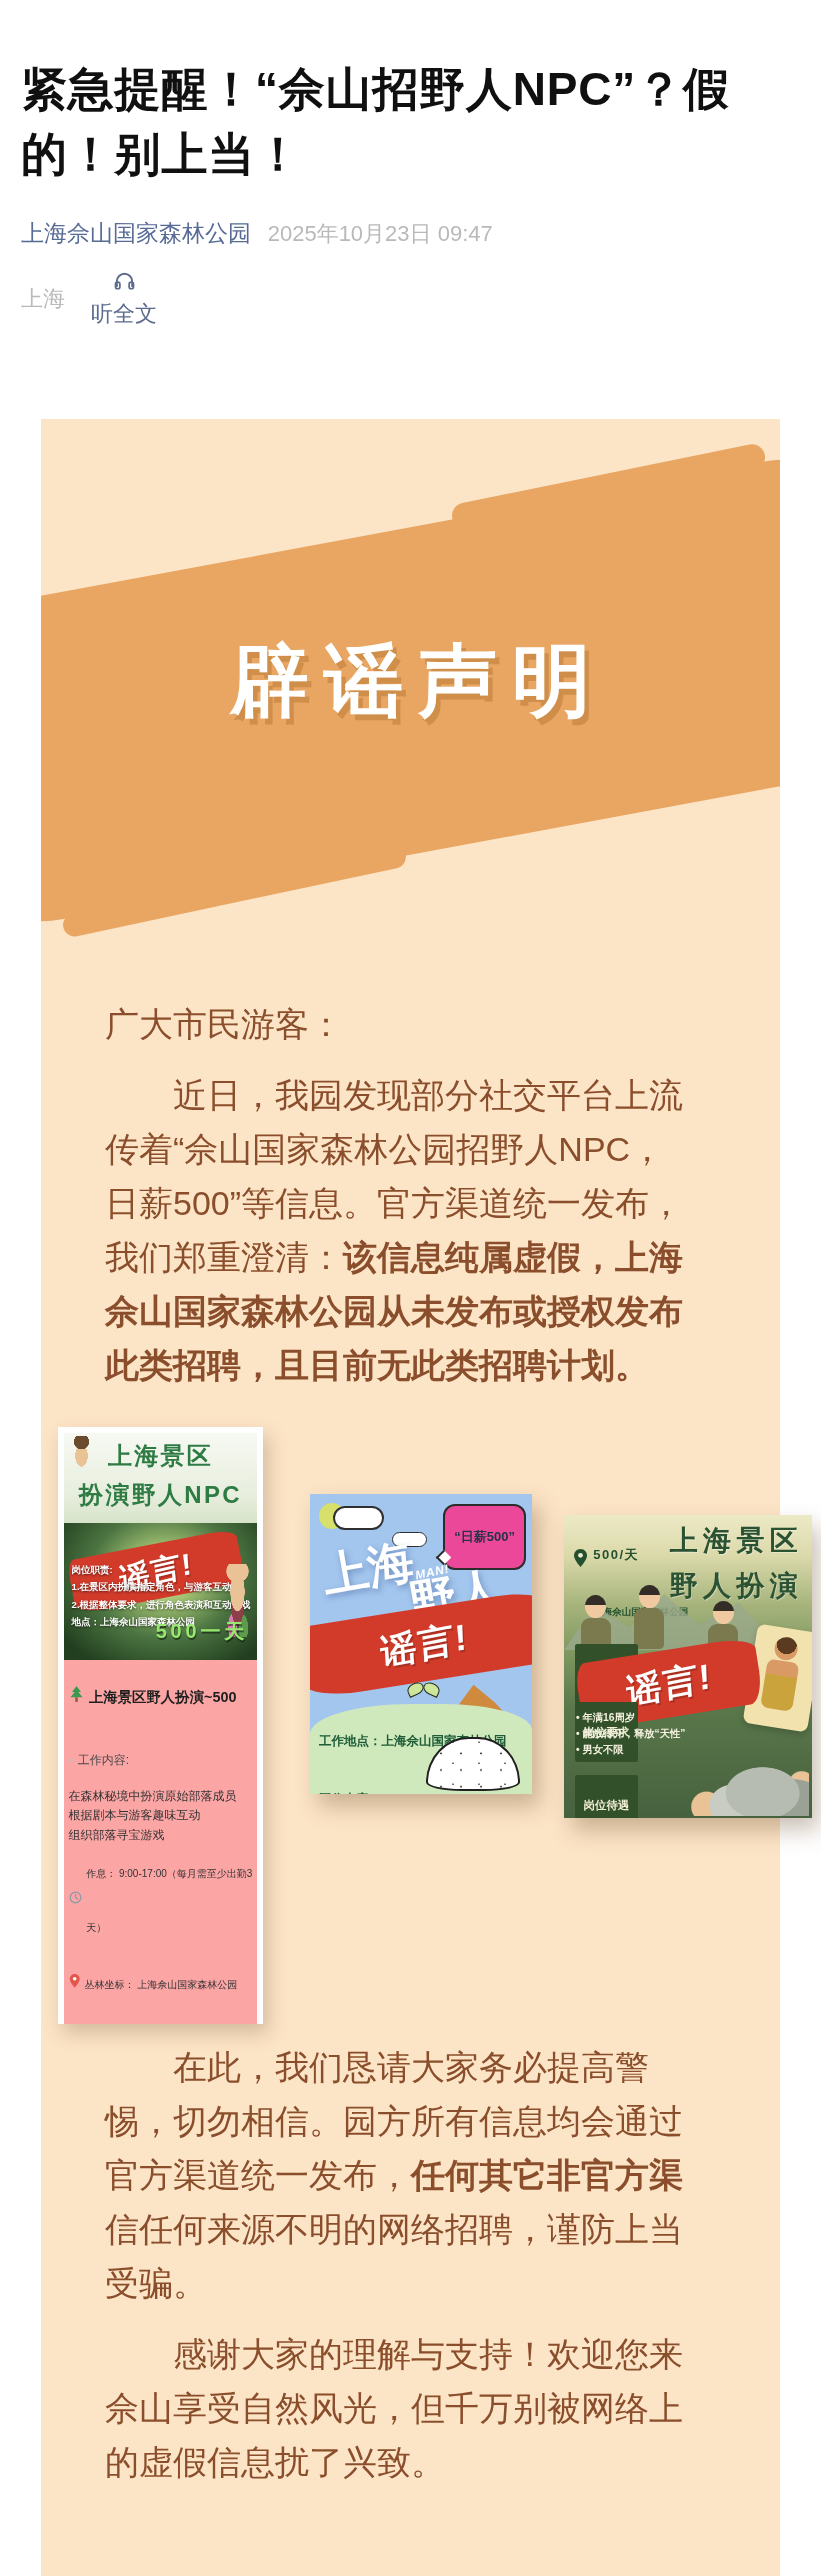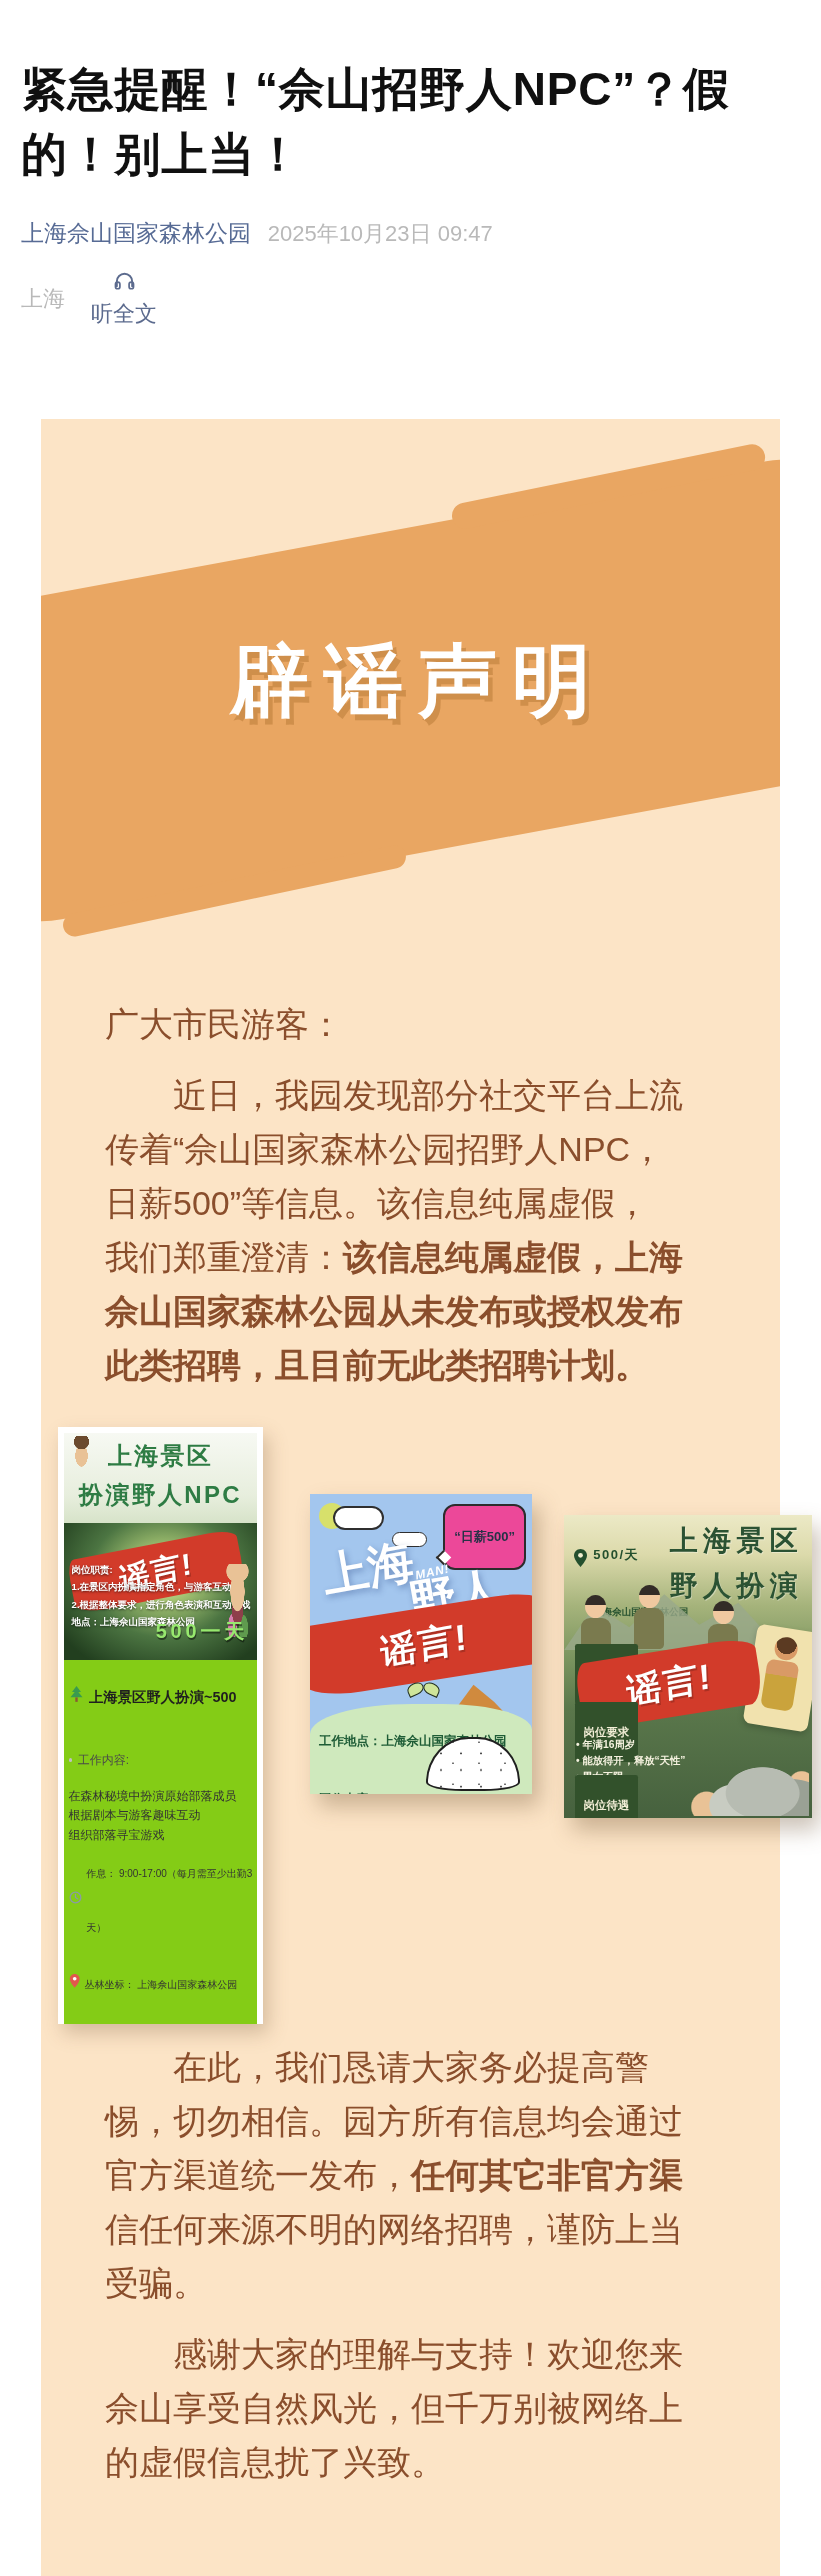--- a/index.html
+++ b/index.html
@@ -58,21 +58,21 @@
   .lp-duties{position:absolute;left:7.6px;bottom:30px;color:#ffffff;font-size:9.5px;line-height:1.8;font-weight:600;
     text-shadow:0 0.8px 2.3px rgba(0,0,0,.65);}
   .lp-man{position:absolute;right:3px;bottom:23px;width:33px;height:73px;
     background:radial-gradient(circle at 50% 10%,#e9c296 0 16%,transparent 17%),
                radial-gradient(ellipse at 50% 38%,#e9c296 0 30%,transparent 31%),
                radial-gradient(ellipse at 50% 62%,#8e3f4a 0 24%,transparent 25%),
                radial-gradient(ellipse at 35% 86%,#d77fae 0 14%,transparent 15%),
                radial-gradient(ellipse at 68% 88%,#5f9b4e 0 14%,transparent 15%);}
   .lp-pay{position:absolute;right:9px;bottom:1.5px;font-size:20px;font-weight:700;color:#97e86e;letter-spacing:3.8px;
     text-shadow:0.8px 1.5px 0 rgba(0,0,0,.45);margin-left:48px;}
-  .lp-cap{background:#84cc16;padding:10.6px 4.6px 12px;}
+  .lp-cap{background:#fca5a5;padding:10.6px 4.6px 12px;}
   .lp-cap-title{display:flex;align-items:center;gap:5.3px;font-size:14.4px;font-weight:700;color:#1f1f1f;}
   .lp-cap-sub{margin-top:8.4px;display:flex;align-items:center;gap:5.3px;font-size:12px;color:#4a4a4a;}
   .lp-cap-sub .dot{width:3.8px;height:3.8px;border-radius:50%;background:#c0c0c0;}
   .lp-cap-line{font-size:12px;color:#333;line-height:1.62;}
   .lp-cap-meta{margin-top:2.3px;display:flex;align-items:center;gap:4.6px;font-size:10px;color:#333;}
 
   
   .mp{width:222px;height:300px;margin-left:47px;margin-top:67px;background:#a3c6ee;position:relative;overflow:hidden;
     box-shadow:7.6px 12px 21px rgba(110,80,50,.35);}
   .mp-arc{position:absolute;width:593px;height:593px;left:-190px;top:-411px;border-radius:50%;
@@ -133,21 +133,21 @@
   .rp-brush{position:absolute;left:13.7px;top:135px;width:182px;height:67px;transform:rotate(-9deg);
     border-radius:10.6px 41px 13.7px 46px/27px 12px 33px 13.7px;}
   .rp-brush .btxt{font-size:35px;}
   .rp-flag{position:absolute;right:-3px;top:113px;width:65px;height:100px;background:#f1e2ae;border-radius:7.6px;
     transform:rotate(9deg);box-shadow:0 3px 6px rgba(0,0,0,.18);}
   .rp-flag::before{content:"";position:absolute;left:20px;top:9px;width:23px;height:23px;border-radius:50%;
     background:radial-gradient(circle at 50% 30%,#5b3a22 0 50%,#d99a66 51% 100%);}
   .rp-flag::after{content:"";position:absolute;left:15px;top:33px;width:32px;height:49px;border-radius:7.6px;
     background:linear-gradient(180deg,#d99a66 0 30%,#caa33c 31% 100%);}
   .rp-req{position:absolute;left:10.6px;top:187px;}
-  .rp-bullets{position:absolute;left:12px;top:222px;color:#f4f1de;font-size:10.3px;font-weight:600;line-height:16px;}
+  .rp-bullets{position:absolute;left:12px;top:195px;color:#f4f1de;font-size:10.3px;font-weight:600;line-height:16px;}
   .rp-bullets div::before,.rp-bullet2 div::before{content:"•  ";}
   .rp-benefit{position:absolute;left:10.6px;top:260px;}
   .rp-bullet2{position:absolute;left:12px;top:286px;color:#f4f1de;font-size:10.3px;font-weight:600;}
   .rp-rocks{position:absolute;right:3px;bottom:1.5px;width:122px;height:76px;
     background:radial-gradient(ellipse at 62% 70%,#b7bcb2 0 34%,transparent 35%),
                radial-gradient(ellipse at 84% 82%,#9aa195 0 26%,transparent 27%),
                radial-gradient(ellipse at 38% 86%,#c8ccc2 0 22%,transparent 23%),
                radial-gradient(circle at 16% 88%,#e9c296 0 12%,transparent 13%),
                radial-gradient(circle at 94% 58%,#e9c296 0 10%,transparent 11%);}
 </style>
@@ -180,21 +180,21 @@
   <div class="banner">
     <div class="brush-band"></div>
     <div class="banner-title">辟谣声明</div>
   </div>
 
   <div class="letter">
     <div>
         <div class="ln"><span>广大市民游客：</span></div>
         <div class="ln ind pgap"><span>近日，我园发现部分社交平台上流</span></div>
         <div class="ln"><span>传着“佘山国家森林公园招野人NPC，</span></div>
-        <div class="ln"><span>日薪500”等信息。该信息纯属虚假，</span></div>
+        <div class="ln"><span>日薪500”等信息。官方渠道统一发布，</span></div>
         <div class="ln"><span>我们郑重澄清：</span><b>该信息纯属虚假，上海</b></div>
         <div class="ln"><b>佘山国家森林公园从未发布或授权发布</b></div>
         <div class="ln"><b>此类招聘，且目前无此类招聘计划。</b></div>
       </div>
 
     <div class="posters">
 
       <div class="poster lp">
         <div class="lp-sky">
           <span class="lp-cave"></span>

